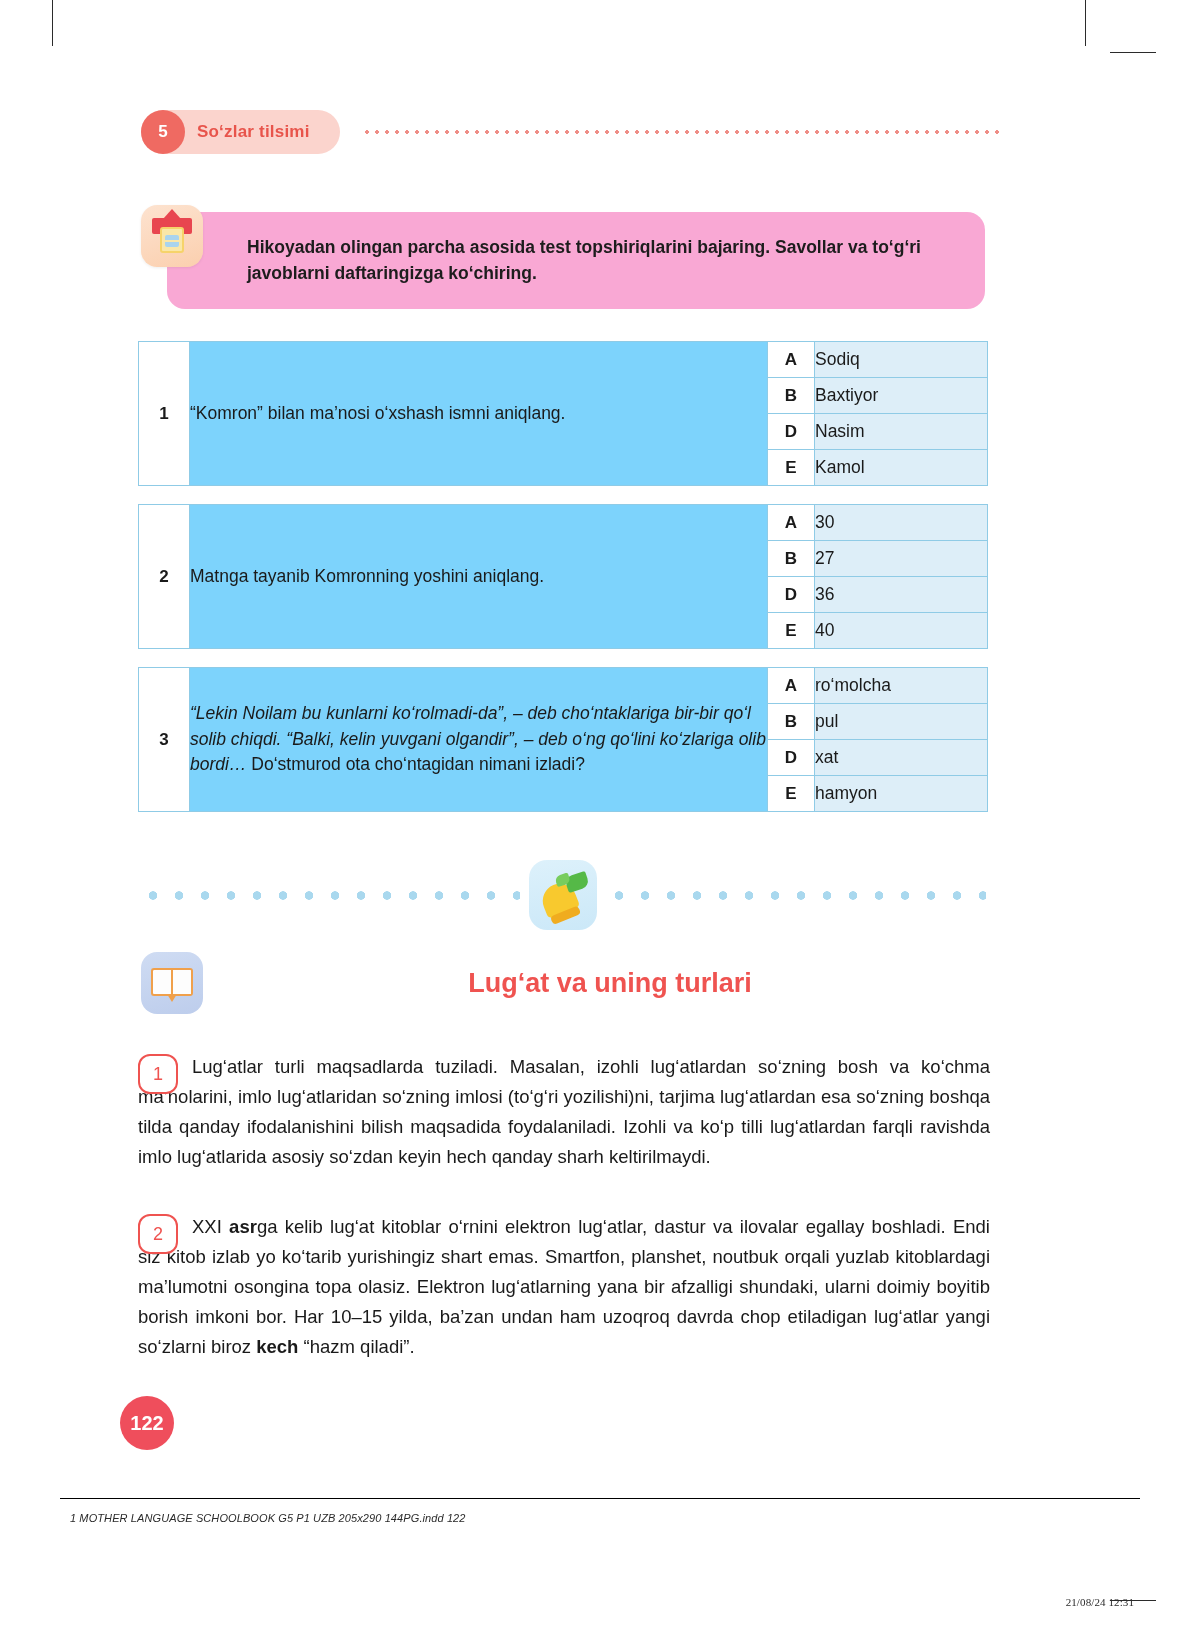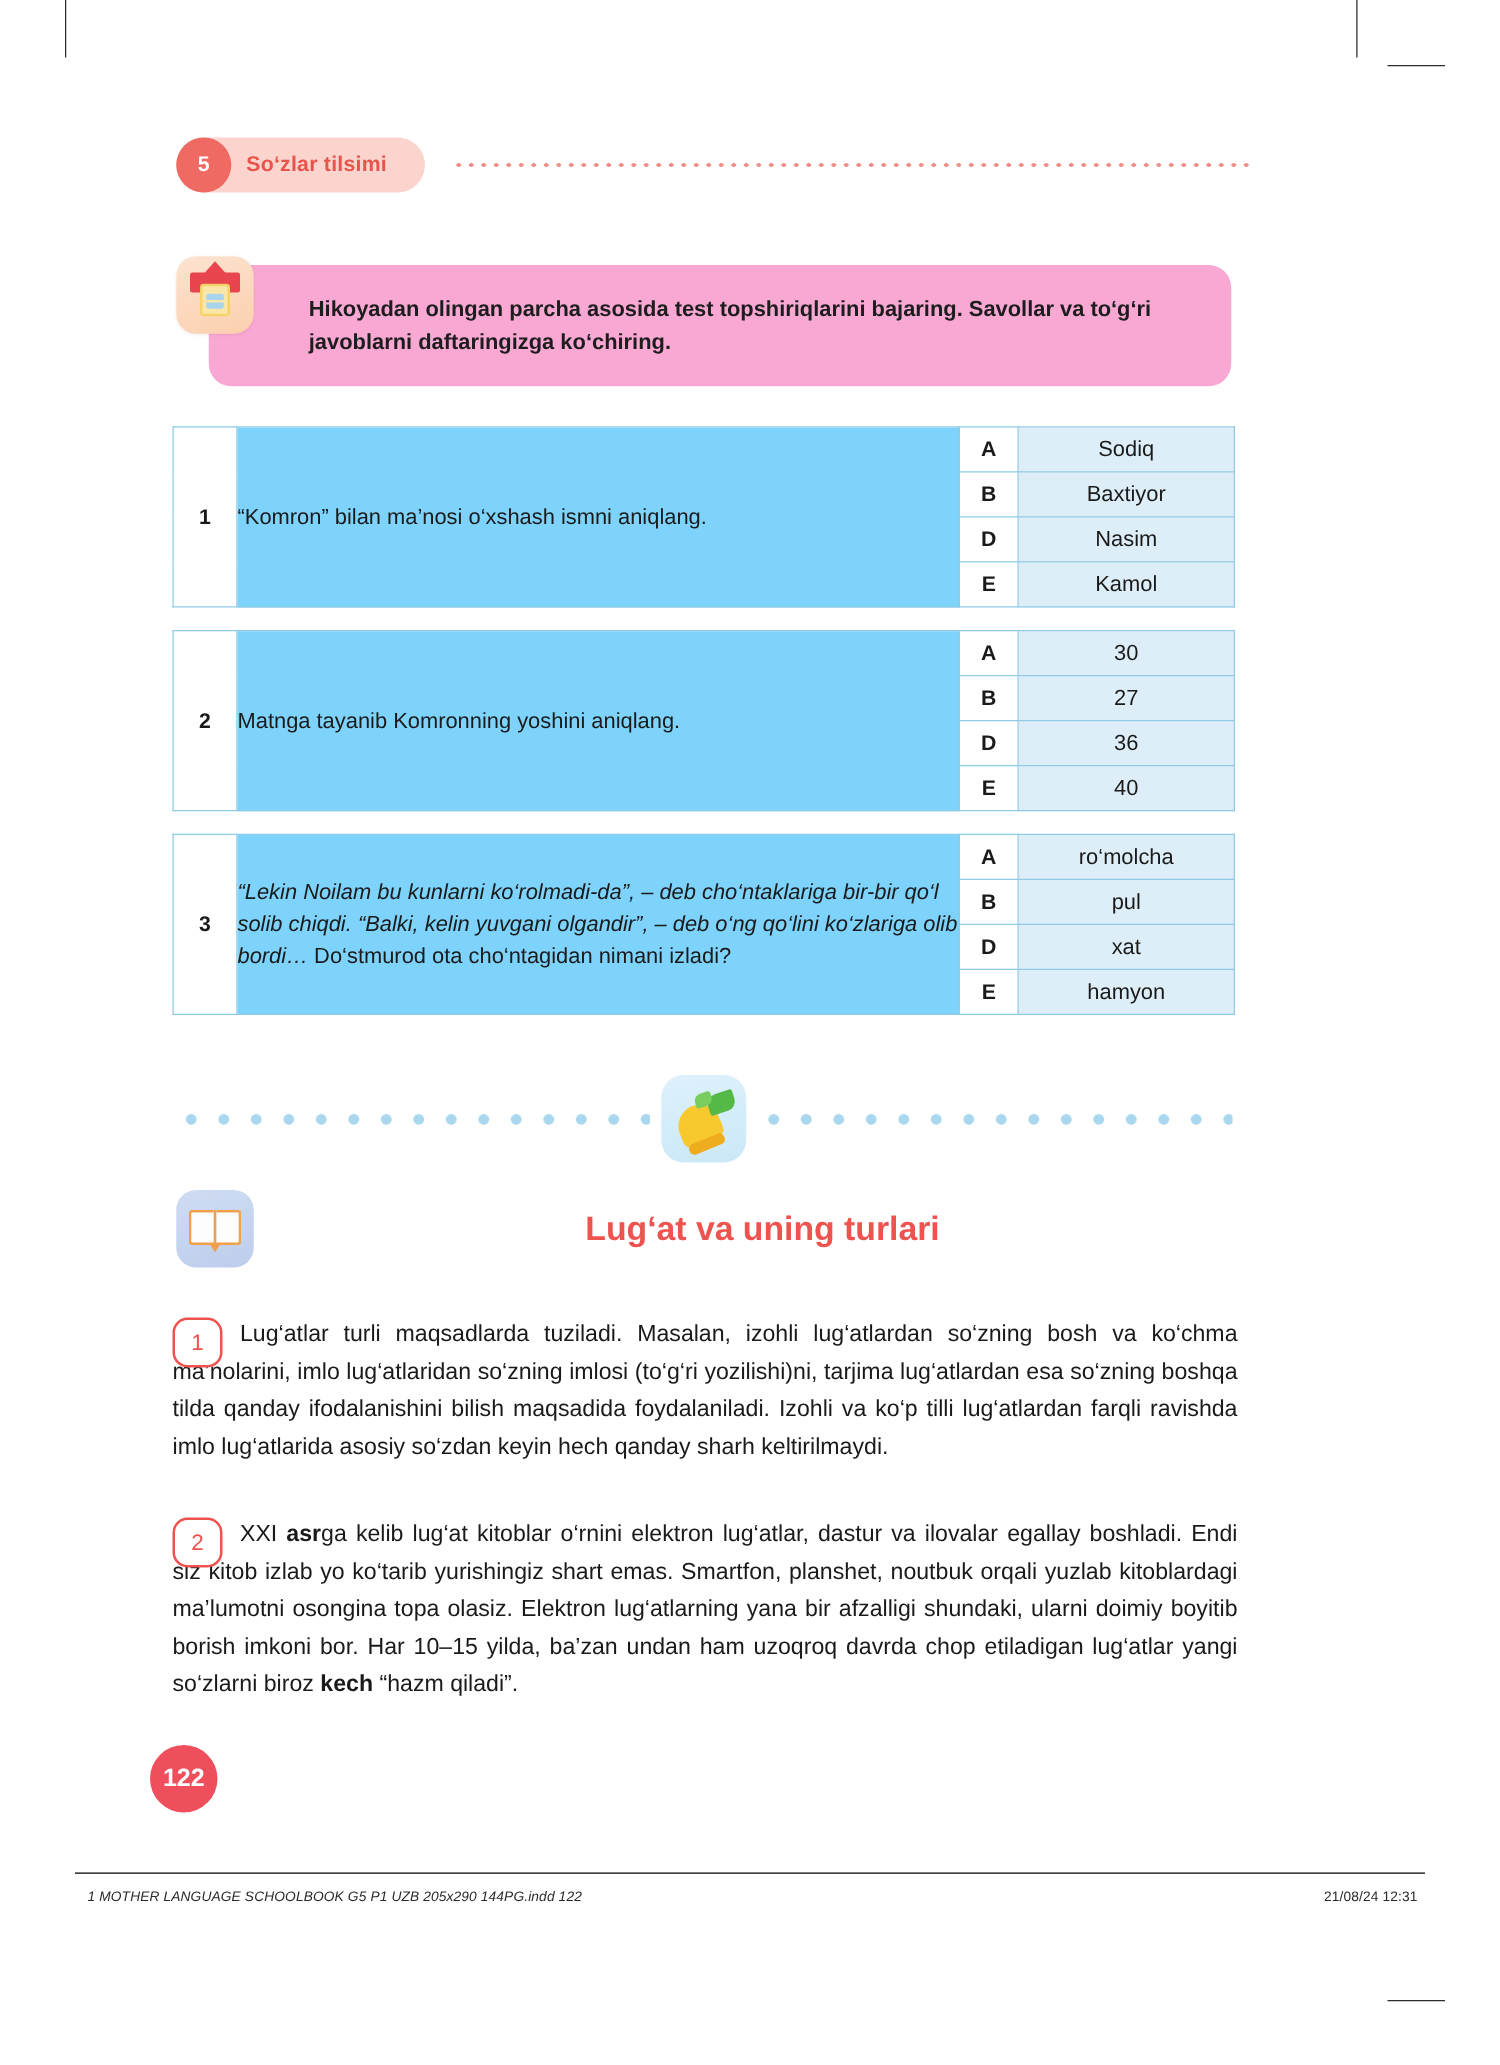--- a/index.html
+++ b/index.html
@@ -187,21 +187,20 @@
     font-size: 17px;
     font-weight: bold;
     height: 35px;
   }
   .cell-ans {
     width: 172px;
     background: #ddeef8;
     padding-left: 16px;
     font-size: 17.5px;
     height: 35px;
-    text-align: center;
   }
 
   
   .divider {
     position: absolute;
     left: 138px;
     top: 860px;
     width: 850px;
     height: 70px;
   }
@@ -367,24 +366,25 @@
     left: 70px;
     top: 1512px;
     font-size: 11px;
     color: #2a2a2a;
     letter-spacing: .1px;
     font-style: italic;
   }
   .footer-right {
     position: absolute;
     right: 66px;
-    top: 1512px;
+    top: 1596px;
     font-size: 11px;
     color: #2a2a2a;
     letter-spacing: .1px;
+    font-family: Liberation Serif, serif;
   }
   b.strong { font-weight: bold; }
 </style>
 </head>
 <body>
 
 <div class="page">
 
   <div class="crop v" style="left:52px;top:0;"></div>
   <div class="crop v" style="left:1085px;top:0;"></div>

